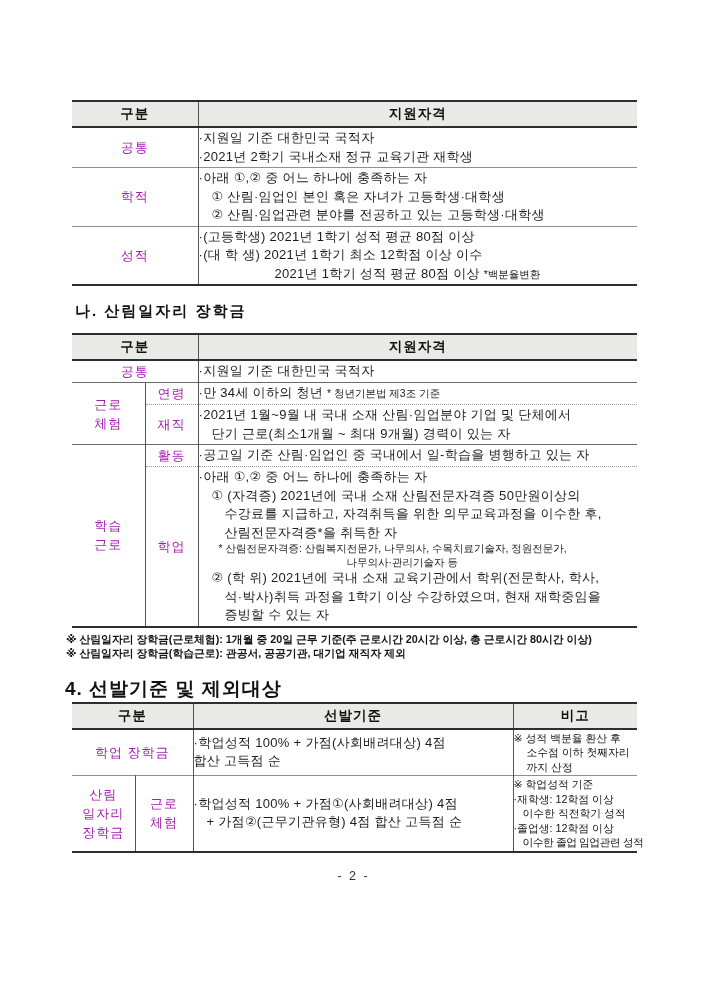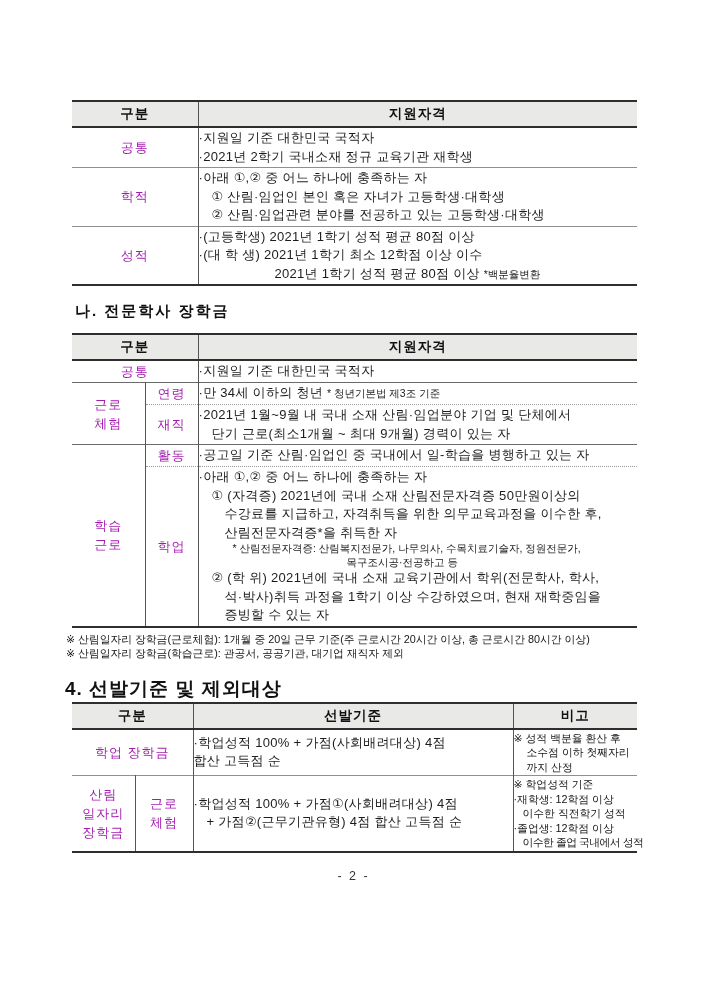--- a/index.html
+++ b/index.html
@@ -36,24 +36,24 @@
     text-align:center;vertical-align:middle;letter-spacing:1px;
     white-space:pre-line;line-height:19px;color:#a21caf;
   }
   td.content{vertical-align:middle;padding:2px 6px;}
   .ln{line-height:18.5px;letter-spacing:.3px;white-space:nowrap;}
   .ln.ind1{padding-left:13px;}
   .ln.ind2{padding-left:26px;}
   .ln.indg{padding-left:76px;}
   .sm{font-size:10.5px;color:#222;letter-spacing:0;}
   .ln.smln{font-size:10.5px;line-height:13.5px;letter-spacing:0;}
-  .ln.note1{padding-left:34px;}
+  .ln.note1{padding-left:20px;}
   .ln.note2{padding-left:148px;}
 
-  .footnotes{margin:4px 0 0 1px;}
+  .footnotes{margin:4px 0 0 1px;font-weight:bold;}
   .footnotes .fn{font-size:10.8px;line-height:14px;letter-spacing:0;white-space:nowrap;color:#141414;}
 
   h1.sec.second{margin-top:16px;}
 
   
   td.crit{vertical-align:middle;padding:3px 8px;}
   td.remark{vertical-align:middle;padding:2px 4px;}
   .rk{font-size:10.8px;line-height:14.5px;letter-spacing:0;white-space:nowrap;color:#141414;}
   .rk.rind{padding-left:13px;}
   .rk.rind2{padding-left:9px;}
@@ -102,21 +102,21 @@
         <td class="cat">성적</td>
         <td class="content">
           <div class="ln">·(고등학생) 2021년 1학기 성적 평균 80점 이상</div>
           <div class="ln">·(대 학 생) 2021년 1학기 최소 12학점 이상 이수</div>
           <div class="ln indg"><span>2021년 1학기 성적 평균 80점 이상</span> <span class="sm">*백분율변환</span></div>
         </td>
       </tr>
     </tbody>
   </table>
 
-  <h2 class="sub">나. 전문학사 장학금</h2>
+  <h2 class="sub">나. 산림일자리 장학금</h2>
 
   <table class="doc">
     <colgroup>
         <col style="width:73px">
         <col style="width:53px">
         <col>
       </colgroup>
     <thead>
       <tr>
         <th colspan="2">구분</th>
@@ -154,21 +154,21 @@
         </td>
       </tr>
       <tr class="dotted-top">
         <td class="cat">학업</td>
         <td class="content">
           <div class="ln">·아래 ①,② 중 어느 하나에 충족하는 자</div>
           <div class="ln ind1">① (자격증) 2021년에 국내 소재 산림전문자격증 50만원이상의</div>
           <div class="ln ind2">수강료를 지급하고, 자격취득을 위한 의무교육과정을 이수한 후,</div>
           <div class="ln ind2">산림전문자격증*을 취득한 자</div>
           <div class="ln smln note1">* 산림전문자격증: 산림복지전문가, 나무의사, 수목치료기술자, 정원전문가,</div>
-          <div class="ln smln note2">목구조시공·전공하고 등</div>
+          <div class="ln smln note2">나무의사·관리기술자 등</div>
           <div class="ln ind1">② (학  위) 2021년에 국내 소재 교육기관에서 학위(전문학사, 학사,</div>
           <div class="ln ind2">석·박사)취득 과정을  1학기 이상 수강하였으며, 현재 재학중임을</div>
           <div class="ln ind2">증빙할 수 있는 자</div>
         </td>
       </tr>
     </tbody>
   </table>
 
   <div class="footnotes">
     <div class="fn">※ 산림일자리 장학금(근로체험): 1개월 중 20일 근무 기준(주 근로시간 20시간 이상, 총 근로시간 80시간 이상)</div>
@@ -213,21 +213,21 @@
 체험</td>
         <td class="crit">
           <div class="ln">·학업성적 100% + 가점①(사회배려대상) 4점</div>
           <div class="ln ind1">+ 가점②(근무기관유형) 4점 합산 고득점 순</div>
         </td>
         <td class="remark">
           <div class="rk">※ 학업성적 기준</div>
           <div class="rk">·재학생:  12학점  이상</div>
           <div class="rk rind2">이수한 직전학기 성적</div>
           <div class="rk">·졸업생:  12학점  이상</div>
-          <div class="rk rind2 tight">이수한 졸업 국내에서 성적</div>
+          <div class="rk rind2 tight">이수한 졸업 임업관련 성적</div>
         </td>
       </tr>
     </tbody>
   </table>
 
   <div class="footer">- 2 -</div>
 
 </div>
 
 </body></html>

